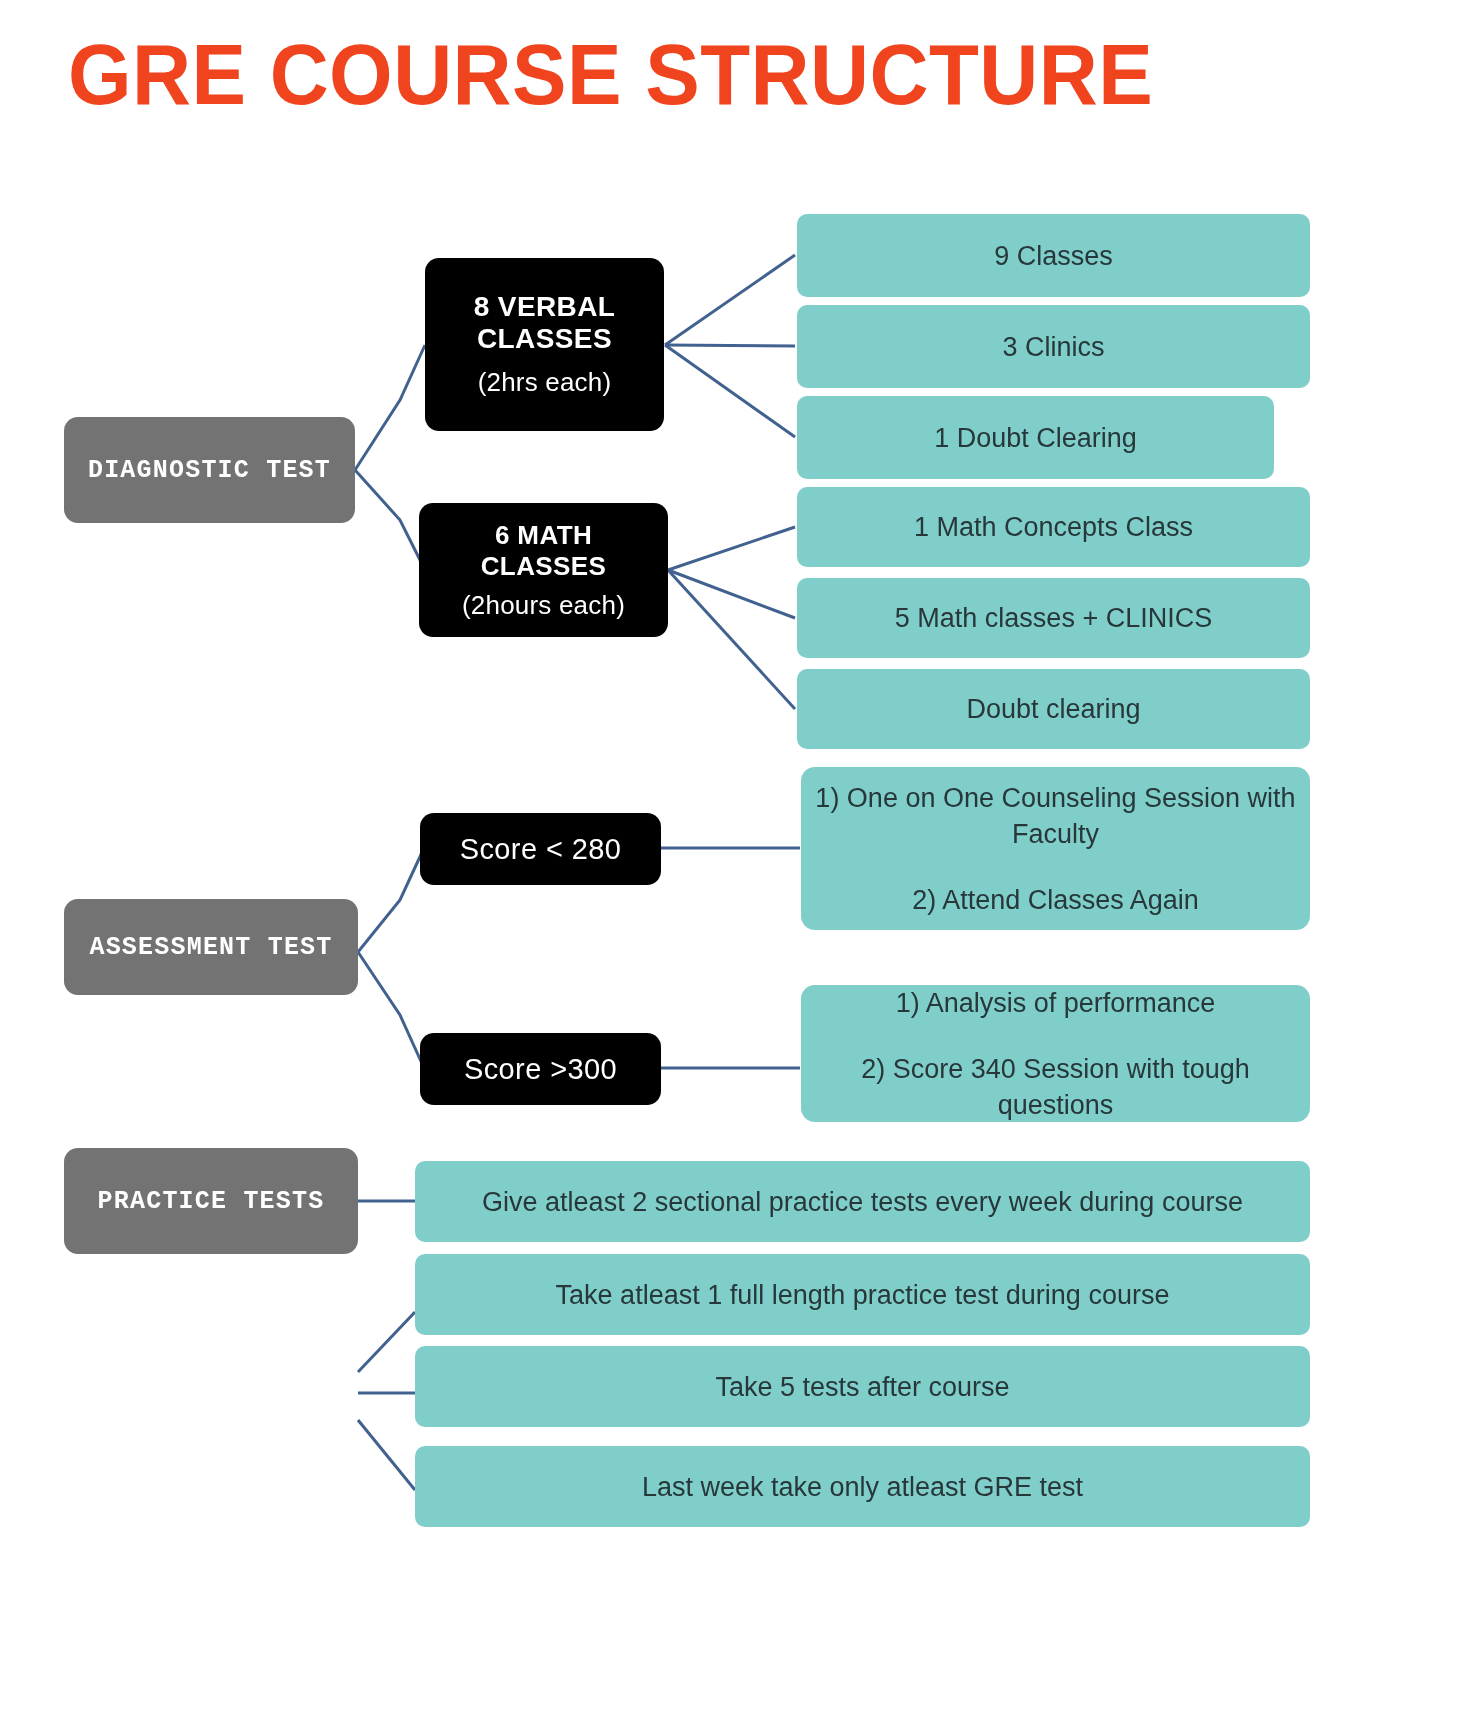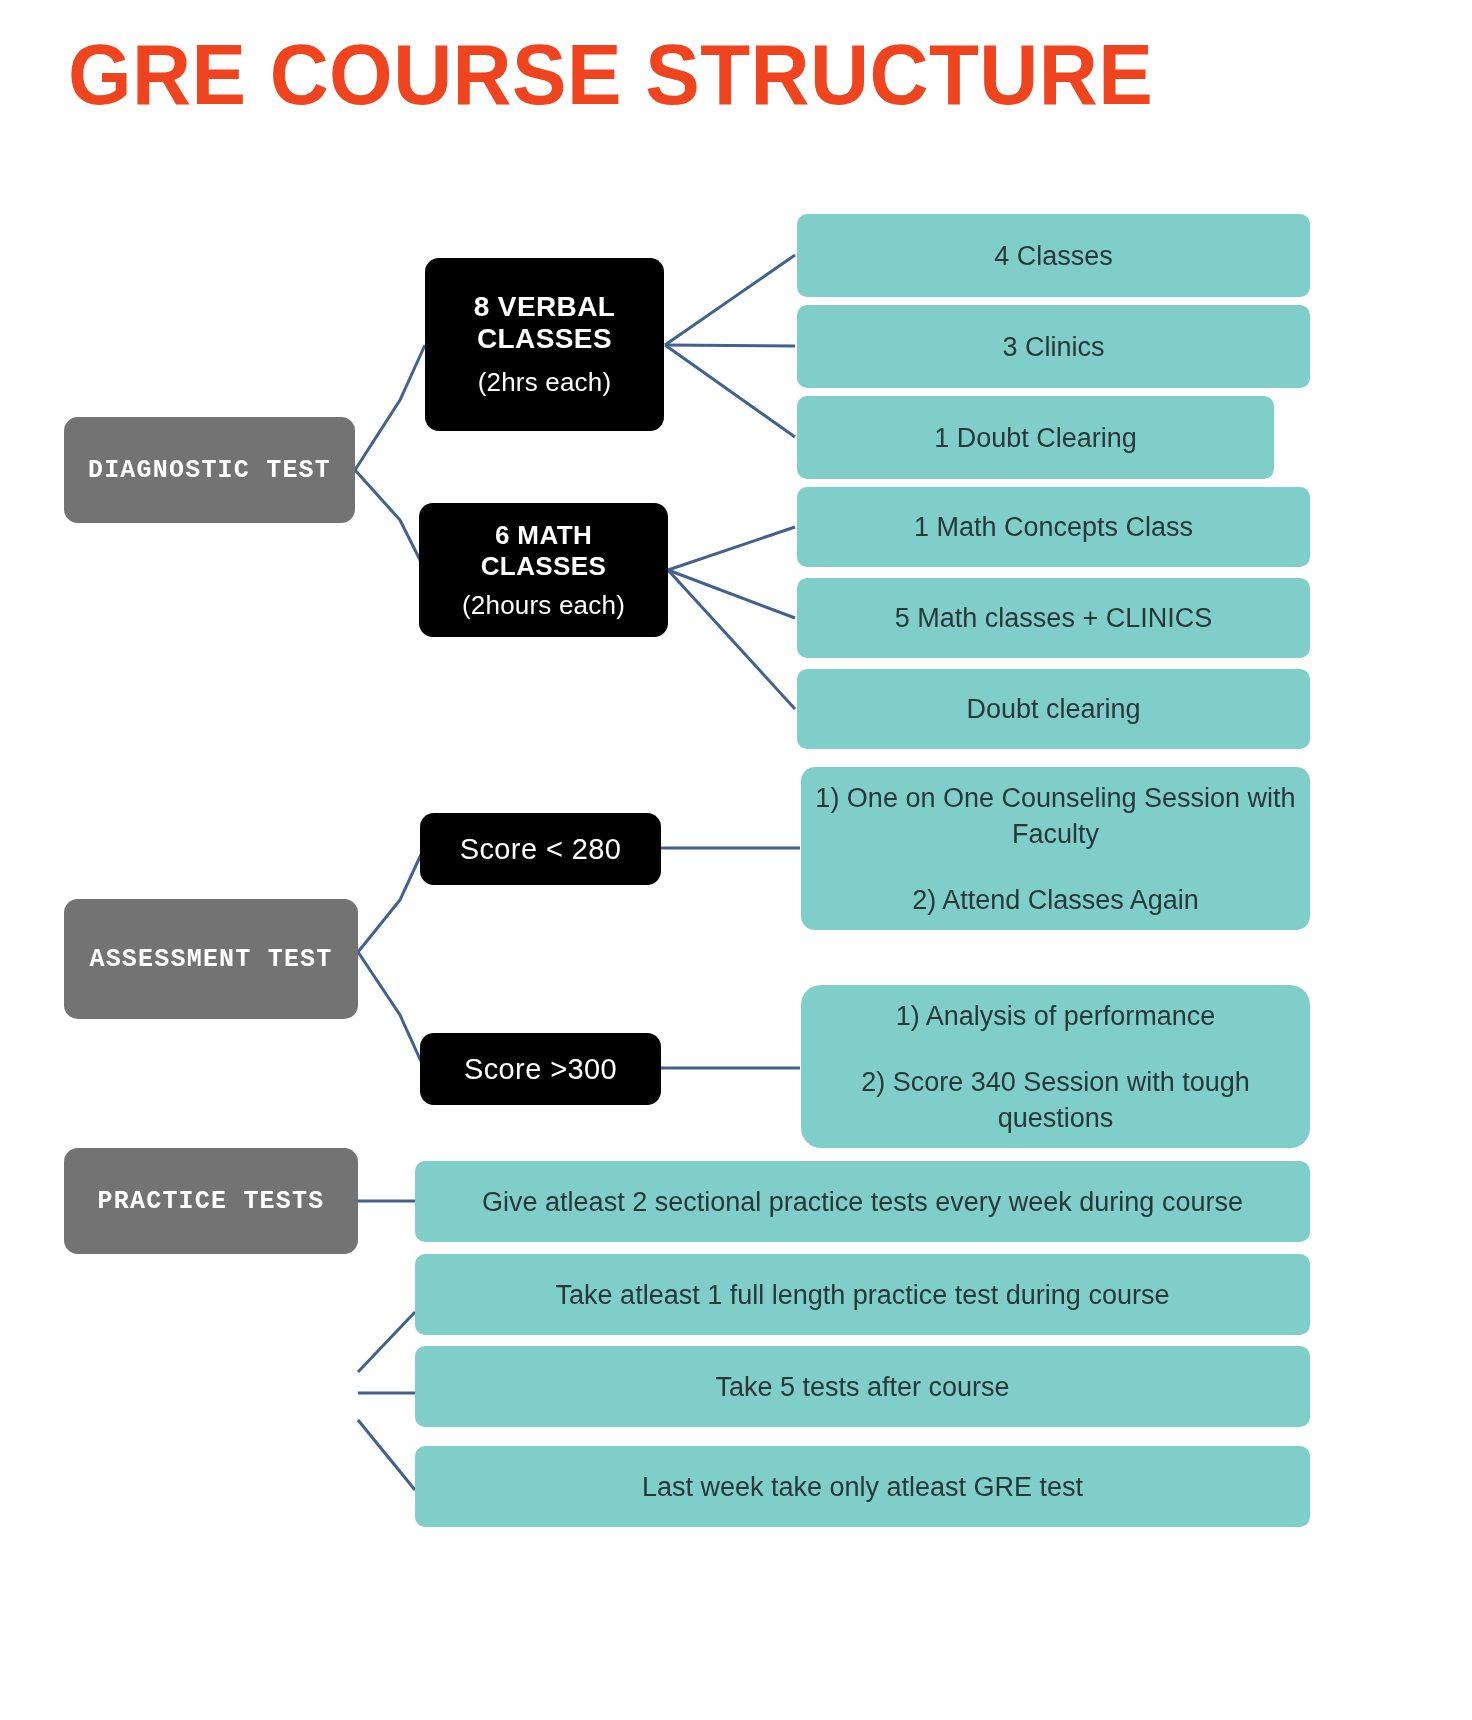--- a/index.html
+++ b/index.html
@@ -148,57 +148,57 @@
     <span class="line2">CLASSES</span>
     <span class="sub">(2hrs each)</span>
   </div>
 
   <div class="node red" style="left:419px; top:503px; width:249px; height:134px; font-size:26px;">
     <span class="line2">6 MATH CLASSES</span>
     <span class="sub" style="margin-top:8px;">(2hours each)</span>
   </div>
 
   <div class="node teal" style="left:797px; top:214px; width:513px; height:83px;">
-    <span>4 Classes</span>
+    <span>9 Classes</span>
   </div>
   <div class="node teal" style="left:797px; top:305px; width:513px; height:83px;">
     <span>3 Clinics</span>
   </div>
   <div class="node teal" style="left:797px; top:396px; width:477px; height:83px;">
     <span>1 Doubt Clearing</span>
   </div>
 
   <div class="node teal" style="left:797px; top:487px; width:513px; height:80px;">
     <span>1 Math Concepts Class</span>
   </div>
   <div class="node teal" style="left:797px; top:578px; width:513px; height:80px;">
     <span>5 Math classes + CLINICS</span>
   </div>
   <div class="node teal" style="left:797px; top:669px; width:513px; height:80px;">
     <span>Doubt clearing</span>
   </div>
 
-  <div class="node orange" style="left:64px; top:899px; width:294px; height:120px;">
+  <div class="node orange" style="left:64px; top:899px; width:294px; height:96px;">
     <span>ASSESSMENT TEST</span>
   </div>
 
   <div class="node red" style="left:420px; top:813px; width:241px; height:72px; font-weight:400; font-size:29px;">
     <span>Score &lt; 280</span>
   </div>
 
   <div class="node red" style="left:420px; top:1033px; width:241px; height:72px; font-weight:400; font-size:29px;">
     <span>Score &gt;300</span>
   </div>
 
   <div class="node teal" style="left:801px; top:767px; width:509px; height:163px; border-radius:14px;">
     <span class="para">1) One on One Counseling Session with Faculty</span>
     <span class="para">2) Attend Classes Again</span>
   </div>
 
-  <div class="node teal" style="left:801px; top:985px; width:509px; height:163px; border-radius:20px;">
+  <div class="node teal" style="left:801px; top:985px; width:509px; height:137px; border-radius:14px;">
     <span class="para">1) Analysis of performance</span>
     <span class="para">2) Score 340 Session with tough questions</span>
   </div>
 
   <div class="node orange" style="left:64px; top:1148px; width:294px; height:106px;">
     <span>PRACTICE TESTS</span>
   </div>
 
   <div class="node teal" style="left:415px; top:1161px; width:895px; height:81px;">
     <span>Give atleast 2 sectional practice tests every week during course</span>

